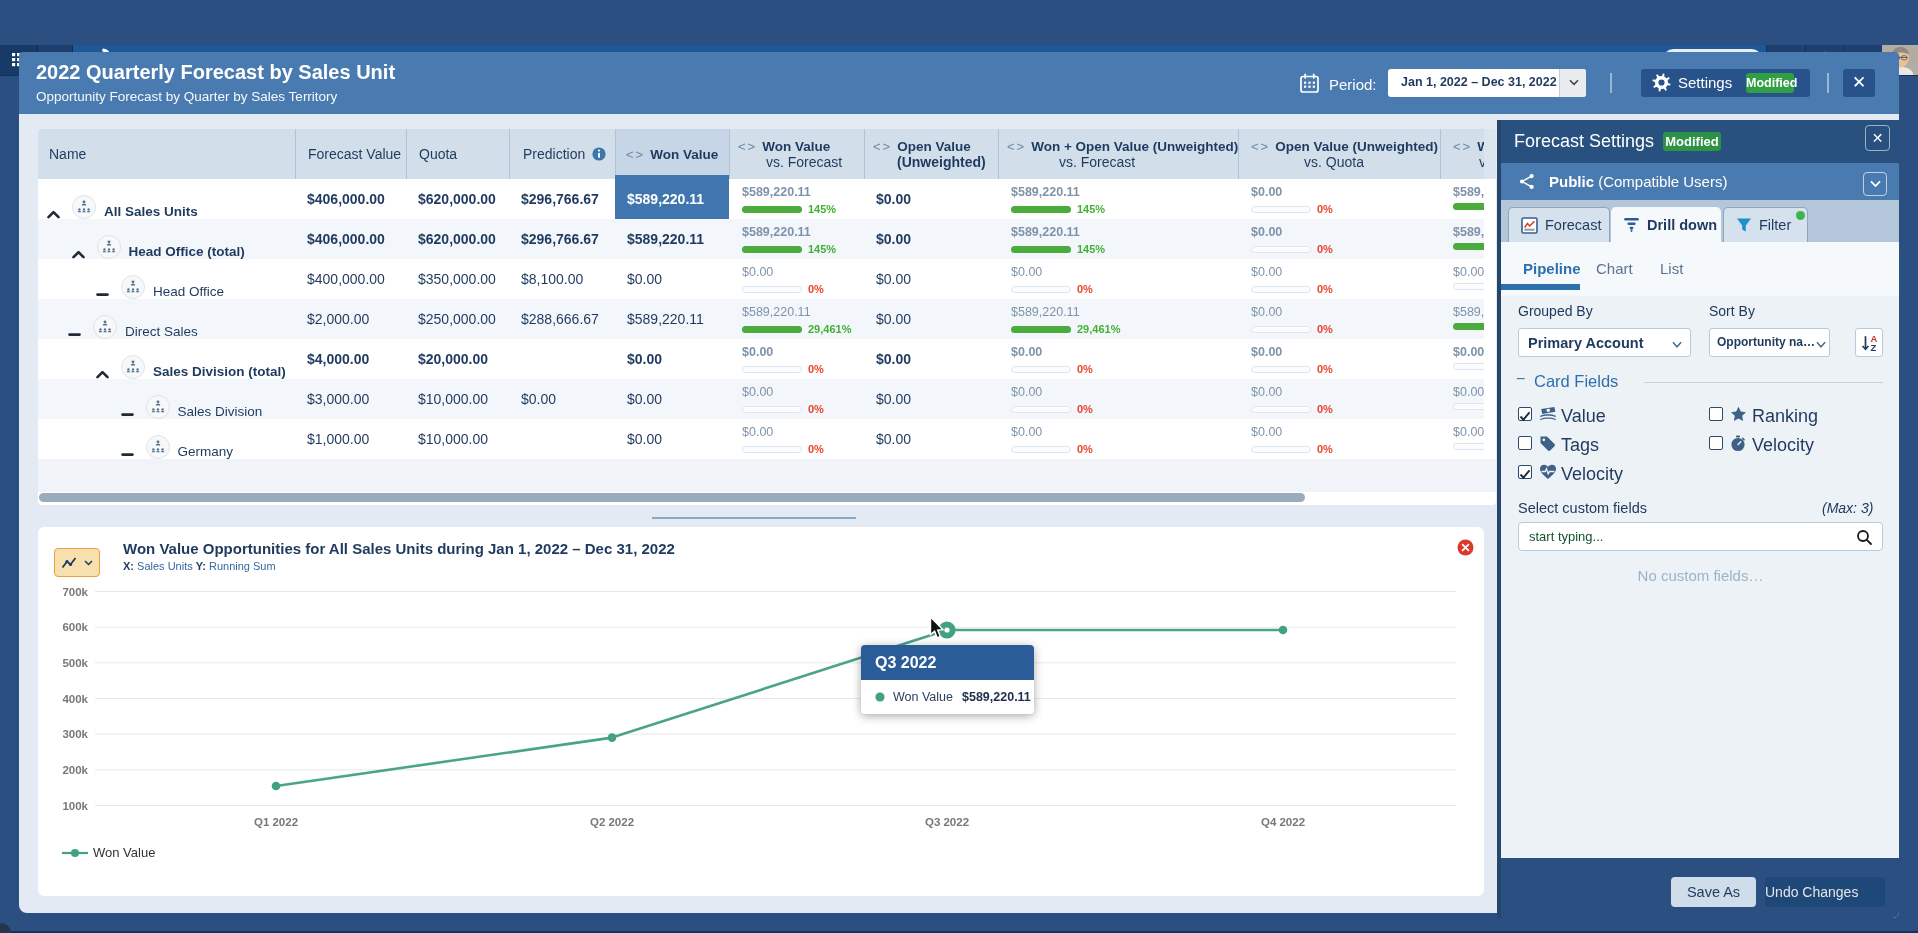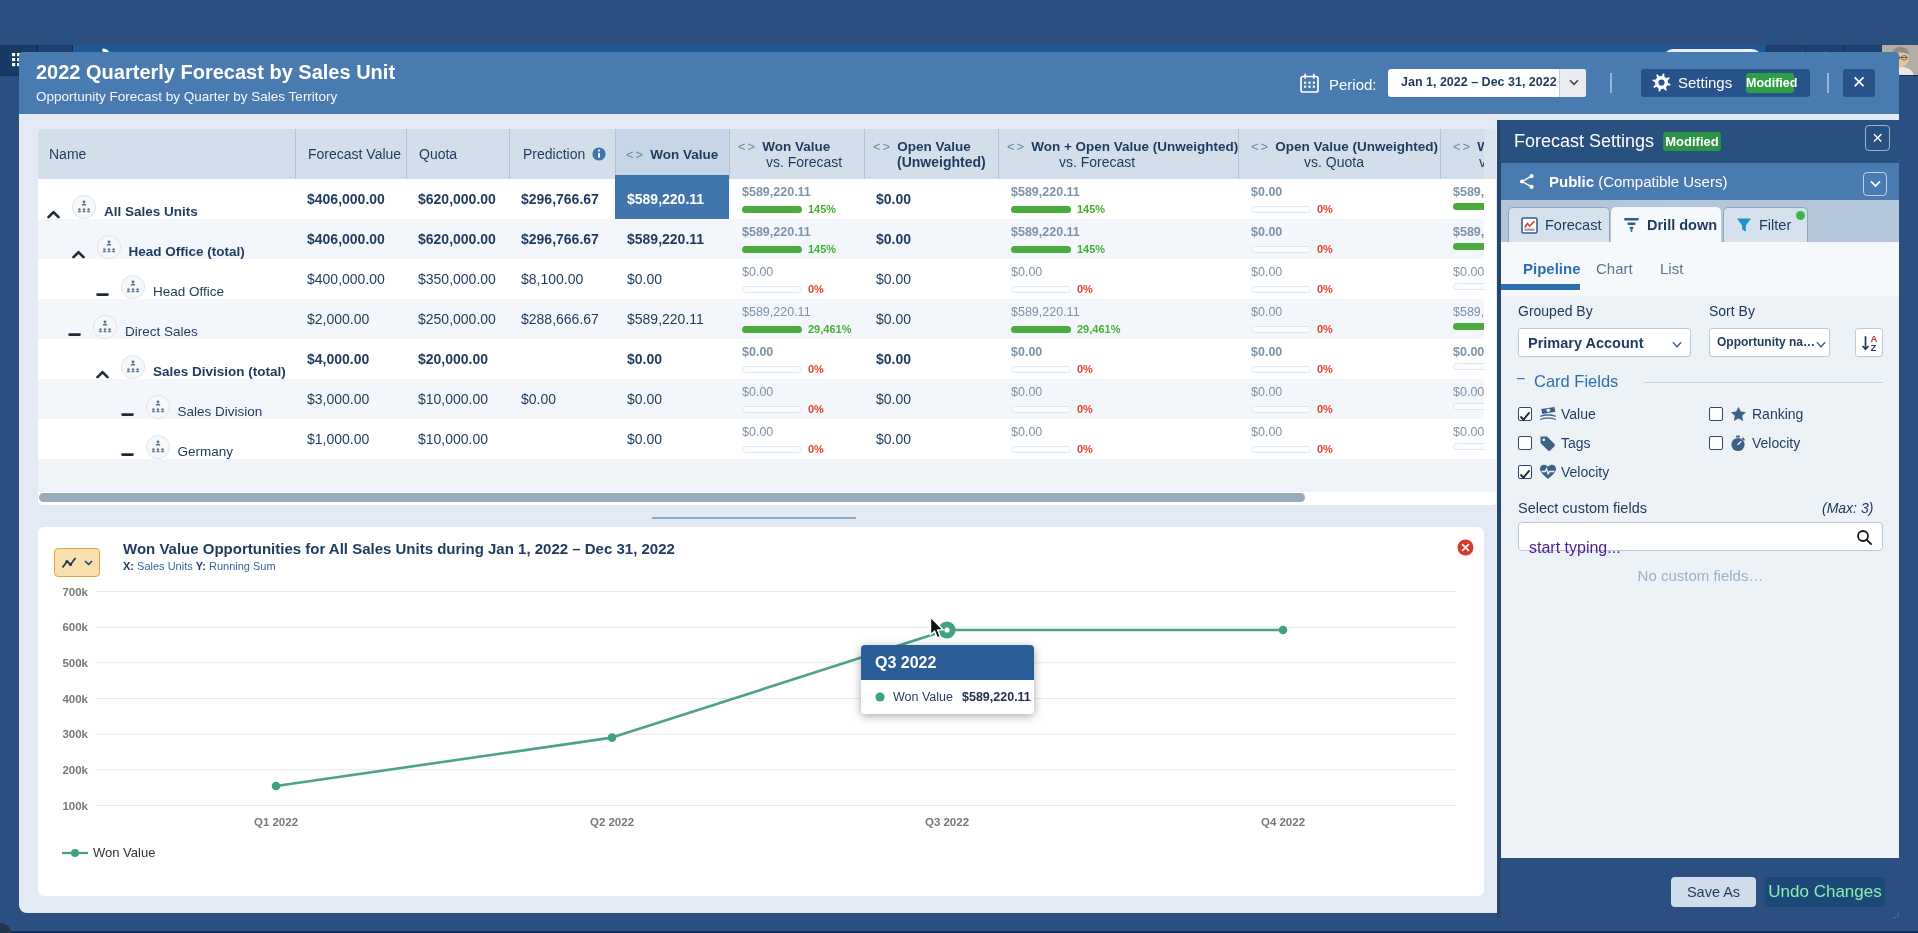--- a/index.html
+++ b/index.html
@@ -103,25 +103,25 @@
 #ssub .st.on { color:#2e6fad; font-weight:700; }
 #ssub .ul { position:absolute; left:0px; top:42px; width:79px; height:6px; background:#2e6fad; }
 #sform { position:absolute; left:4px; top:176px; width:398px; height:562px; background:#edf2f7; }
 .flab { position:absolute; font-size:14px; color:#20395c; }
 .sel { position:absolute; height:29px; background:#fff; border:1px solid #b6cbdc; border-radius:3px; }
 .sel .st { position:absolute; left:9px; top:6px; font-size:14.5px; font-weight:700; color:#1e3a5e; }
 .sel .sc { position:absolute; right:7px; top:9px; width:10px; height:10px; }
 .cbx { position:absolute; width:14px; height:14px; background:#fff; border:1.5px solid #2d4a6b; border-radius:2px; text-align:center; }
 .cbx svg { margin-top:0px; }
 .cbic { position:absolute; }
-.cblab { position:absolute; font-size:14px; color:#1e3a5e; }
+.cblab { position:absolute; font-size:18px; color:#1e3a5e; }
 #custlab { position:absolute; font-size:14.5px; color:#20395c; }
 #maxlab { position:absolute; font-size:14px; font-style:italic; color:#20395c; }
 #custin { position:absolute; left:1518px; top:522px; width:365px; height:29px; background:#fff; border:1px solid #b6cbdc; border-radius:4px; }
-#custin .ph { position:absolute; left:10px; top:16px; font-size:16px; color:#4c1d95; }
+#custin .ph { position:absolute; left:10px; top:6px; font-size:13px; color:#14532d; }
 #nocust { position:absolute; left:1518px; top:567px; width:365px; text-align:center; font-size:15px; color:#9cb2c8; }
 #sfoot { position:absolute; left:4px; top:738px; width:398px; height:60px; background:#2b4f80; border-radius:0 0 6px 0; }
 #botline { position:absolute; left:0; top:931px; width:1918px; height:2px; background:#14335c; }
 #botcorner { position:absolute; left:0px; top:923px; width:11px; height:10px; background:#23364d; border-radius:0 10px 0 0; }
 </style></head>
 <body>
 <div id="content"></div>
 <div id="topbar">
   <div class="sec" id="tb-grid"></div>
     <div class="sec" id="tb-mega"></div>
@@ -865,14 +865,14 @@
 <div id="maxlab" style="left:1822px;top:500px">(Max: 3)</div>
 <div id="custin">
     <span class="ph">start typing...</span>
     <div style="position:absolute;right:9px;top:6px"><svg width="17" height="17" viewBox="0 0 17 17">
         <circle cx="7" cy="7" r="5" fill="none" stroke="#1a1a1a" stroke-width="1.8"></circle>
         <line x1="10.8" y1="10.8" x2="15" y2="15" stroke="#1a1a1a" stroke-width="1.8" stroke-linecap="round"></line>
       </svg></div>
   </div>
 <div id="nocust">No custom fields…</div>
 <div style="position:absolute;left:1671px;top:877px;width:85px;height:30px;background:#cfdcea;border-radius:4px;color:#1e3a5e;font-size:14.5px;text-align:center;line-height:30px">Save As</div>
-<div style="position:absolute;left:1765px;top:877px;width:120px;height:30px;background:#1e4878;border-radius:4px;color:#86efac;font-size:17px;text-align:center;line-height:30px">Undo Changes</div>
+<div style="position:absolute;left:1765px;top:877px;width:120px;height:30px;background:#1e4878;border-radius:4px;color:#e5e5e5;font-size:14px;line-height:30px">Undo Changes</div>
 <div id="botline"></div>
 <div id="botcorner"></div>
 </body></html>

